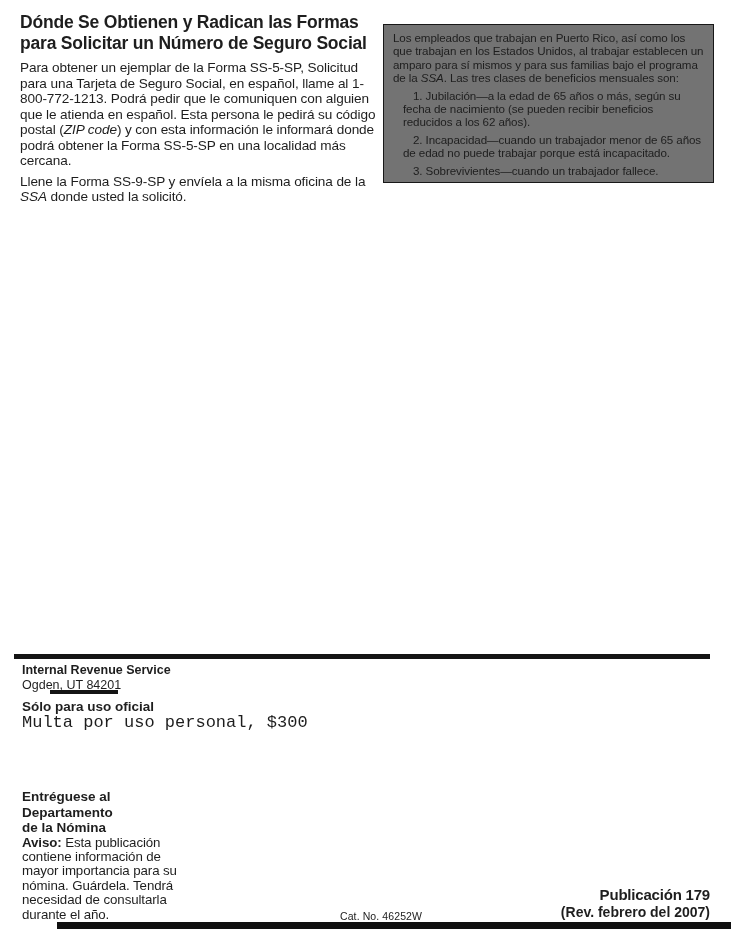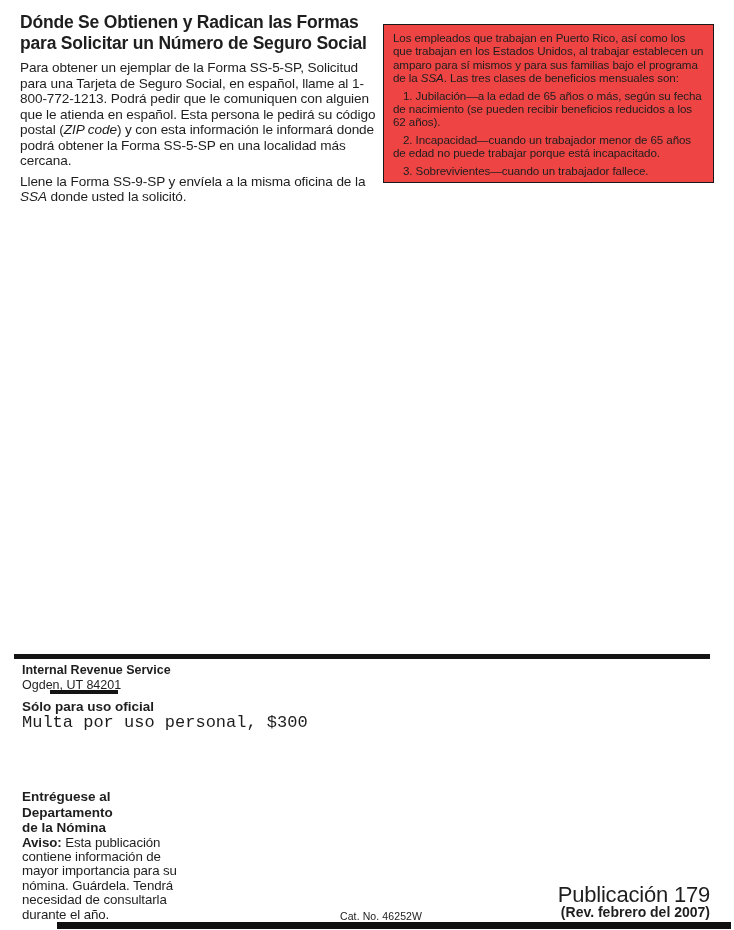--- a/index.html
+++ b/index.html
@@ -25,28 +25,28 @@
     margin: 0 0 5px 0;
     font-size: 13.6px; line-height: 15.5px;
     letter-spacing: -0.1px;
   }
 
   .info-box {
     position: absolute; left: 383px; top: 24px; width: 331px;
     box-sizing: border-box;
     border: 1.5px solid #181818;
     padding: 6px 9px 5px 9px;
-    background: #ef4444;
+    background: #737373;
   }
   .info-box p {
     margin: 0;
     font-size: 11.6px; line-height: 13.4px;
     letter-spacing: -0.1px;
   }
-  .info-box p.item { text-indent: 10px; margin-top: 4px; }
+  .info-box p.item { text-indent: 10px; margin-top: 4px; margin-left: 10px; }
   .info-box p.tail { margin-top: 0; }
 
   .rule-main {
     position: absolute; left: 14px; top: 654px;
     width: 696px; height: 5px; background: #141414;
   }
   .mailing { position: absolute; left: 22px; top: 663px; font-size: 12.5px; line-height: 14.5px; }
   .mailing .svc { font-weight: bold; }
   .rule-short {
     position: absolute; left: 50px; top: 690px;
@@ -62,21 +62,21 @@
     width: 156px;
     font-size: 13.3px; line-height: 14.4px;
     letter-spacing: -0.1px;
   }
 
   .catno {
     position: absolute; left: 340px; top: 910px;
     font-size: 10.5px; letter-spacing: 0.1px; color: #222222;
   }
   .pubblock { position: absolute; right: 24px; top: 885px; text-align: right; }
-  .pubblock .pub { font-weight: normal; font-size: 22px; line-height: 20px; letter-spacing: -0.2px; margin-left: 16px; }
+  .pubblock .pub { font-weight: bold; font-size: 15px; line-height: 20px; letter-spacing: -0.2px; margin-left: 16px; }
   .pubblock .rev { font-weight: bold; font-size: 14px; line-height: 15px; }
 
   .scan-bar {
     position: absolute; left: 57px; top: 922px;
     width: 674px; height: 7px; background: #101010;
   }
 </style>
 </head>
 <body>
 

